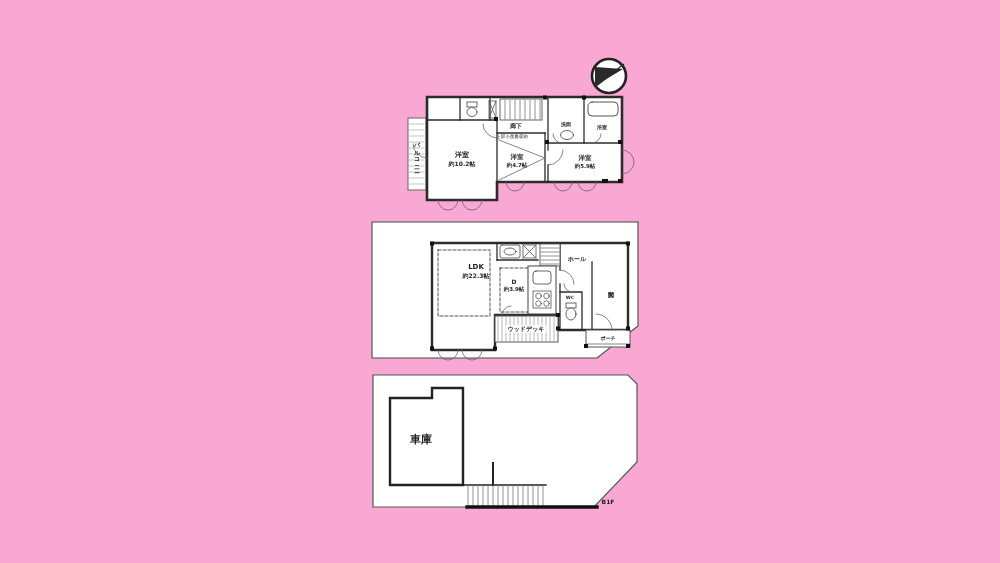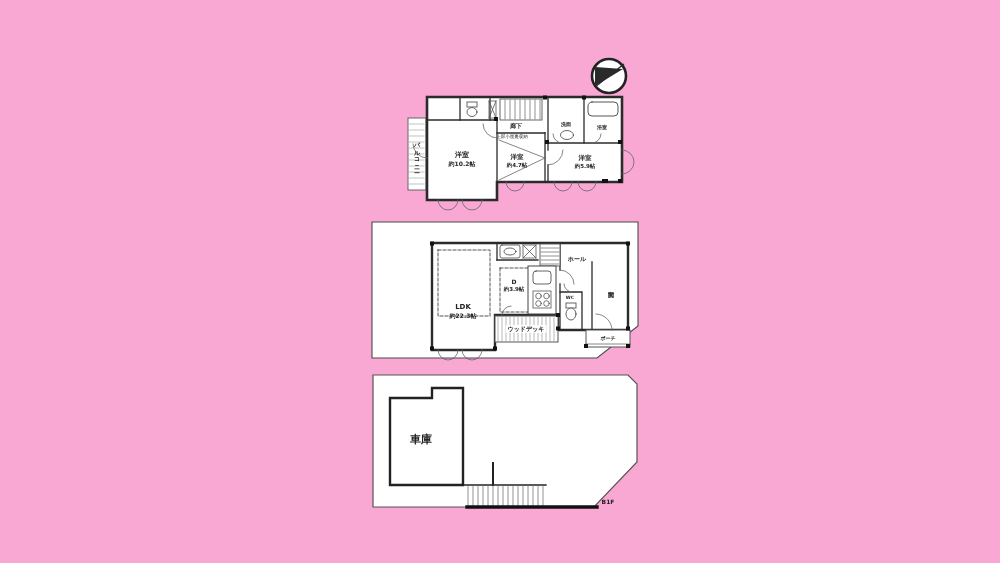--- a/index.html
+++ b/index.html
@@ -199,21 +199,21 @@
 </div>
 <div class="lbl" style="left:585px;top:162px;font-size:6.5px;">
   <span class="ln">洋室</span>
   <span class="ln" style="font-size:5.5px;">約5.9帖</span>
 </div>
 <div class="lbl" style="left:516px;top:126px;font-size:6px;">廊下</div>
 <div class="lbl" style="left:512px;top:137px;font-size:4.5px;font-weight:500;">上部小屋裏収納</div>
 <div class="lbl" style="left:566px;top:124px;font-size:5px;">洗面</div>
 <div class="lbl" style="left:602px;top:127px;font-size:5px;">浴室</div>
 
-<div class="lbl" style="left:463px;top:272px;font-size:7px;margin-top:40px;">
+<div class="lbl" style="left:476px;top:272px;font-size:7px;">
   <span class="ln">LDK</span>
   <span class="ln" style="font-size:6px;">約22.3帖</span>
 </div>
 <div class="lbl" style="left:514px;top:286px;font-size:6px;">
   <span class="ln">D</span>
   <span class="ln" style="font-size:5.5px;">約3.9帖</span>
 </div>
 <div class="lbl" style="left:577px;top:259px;font-size:6px;">ホール</div>
 <div class="lbl v" style="left:611px;top:287px;font-size:6px;">玄関</div>
 <div class="lbl" style="left:570px;top:298px;font-size:4.5px;">WC</div>

